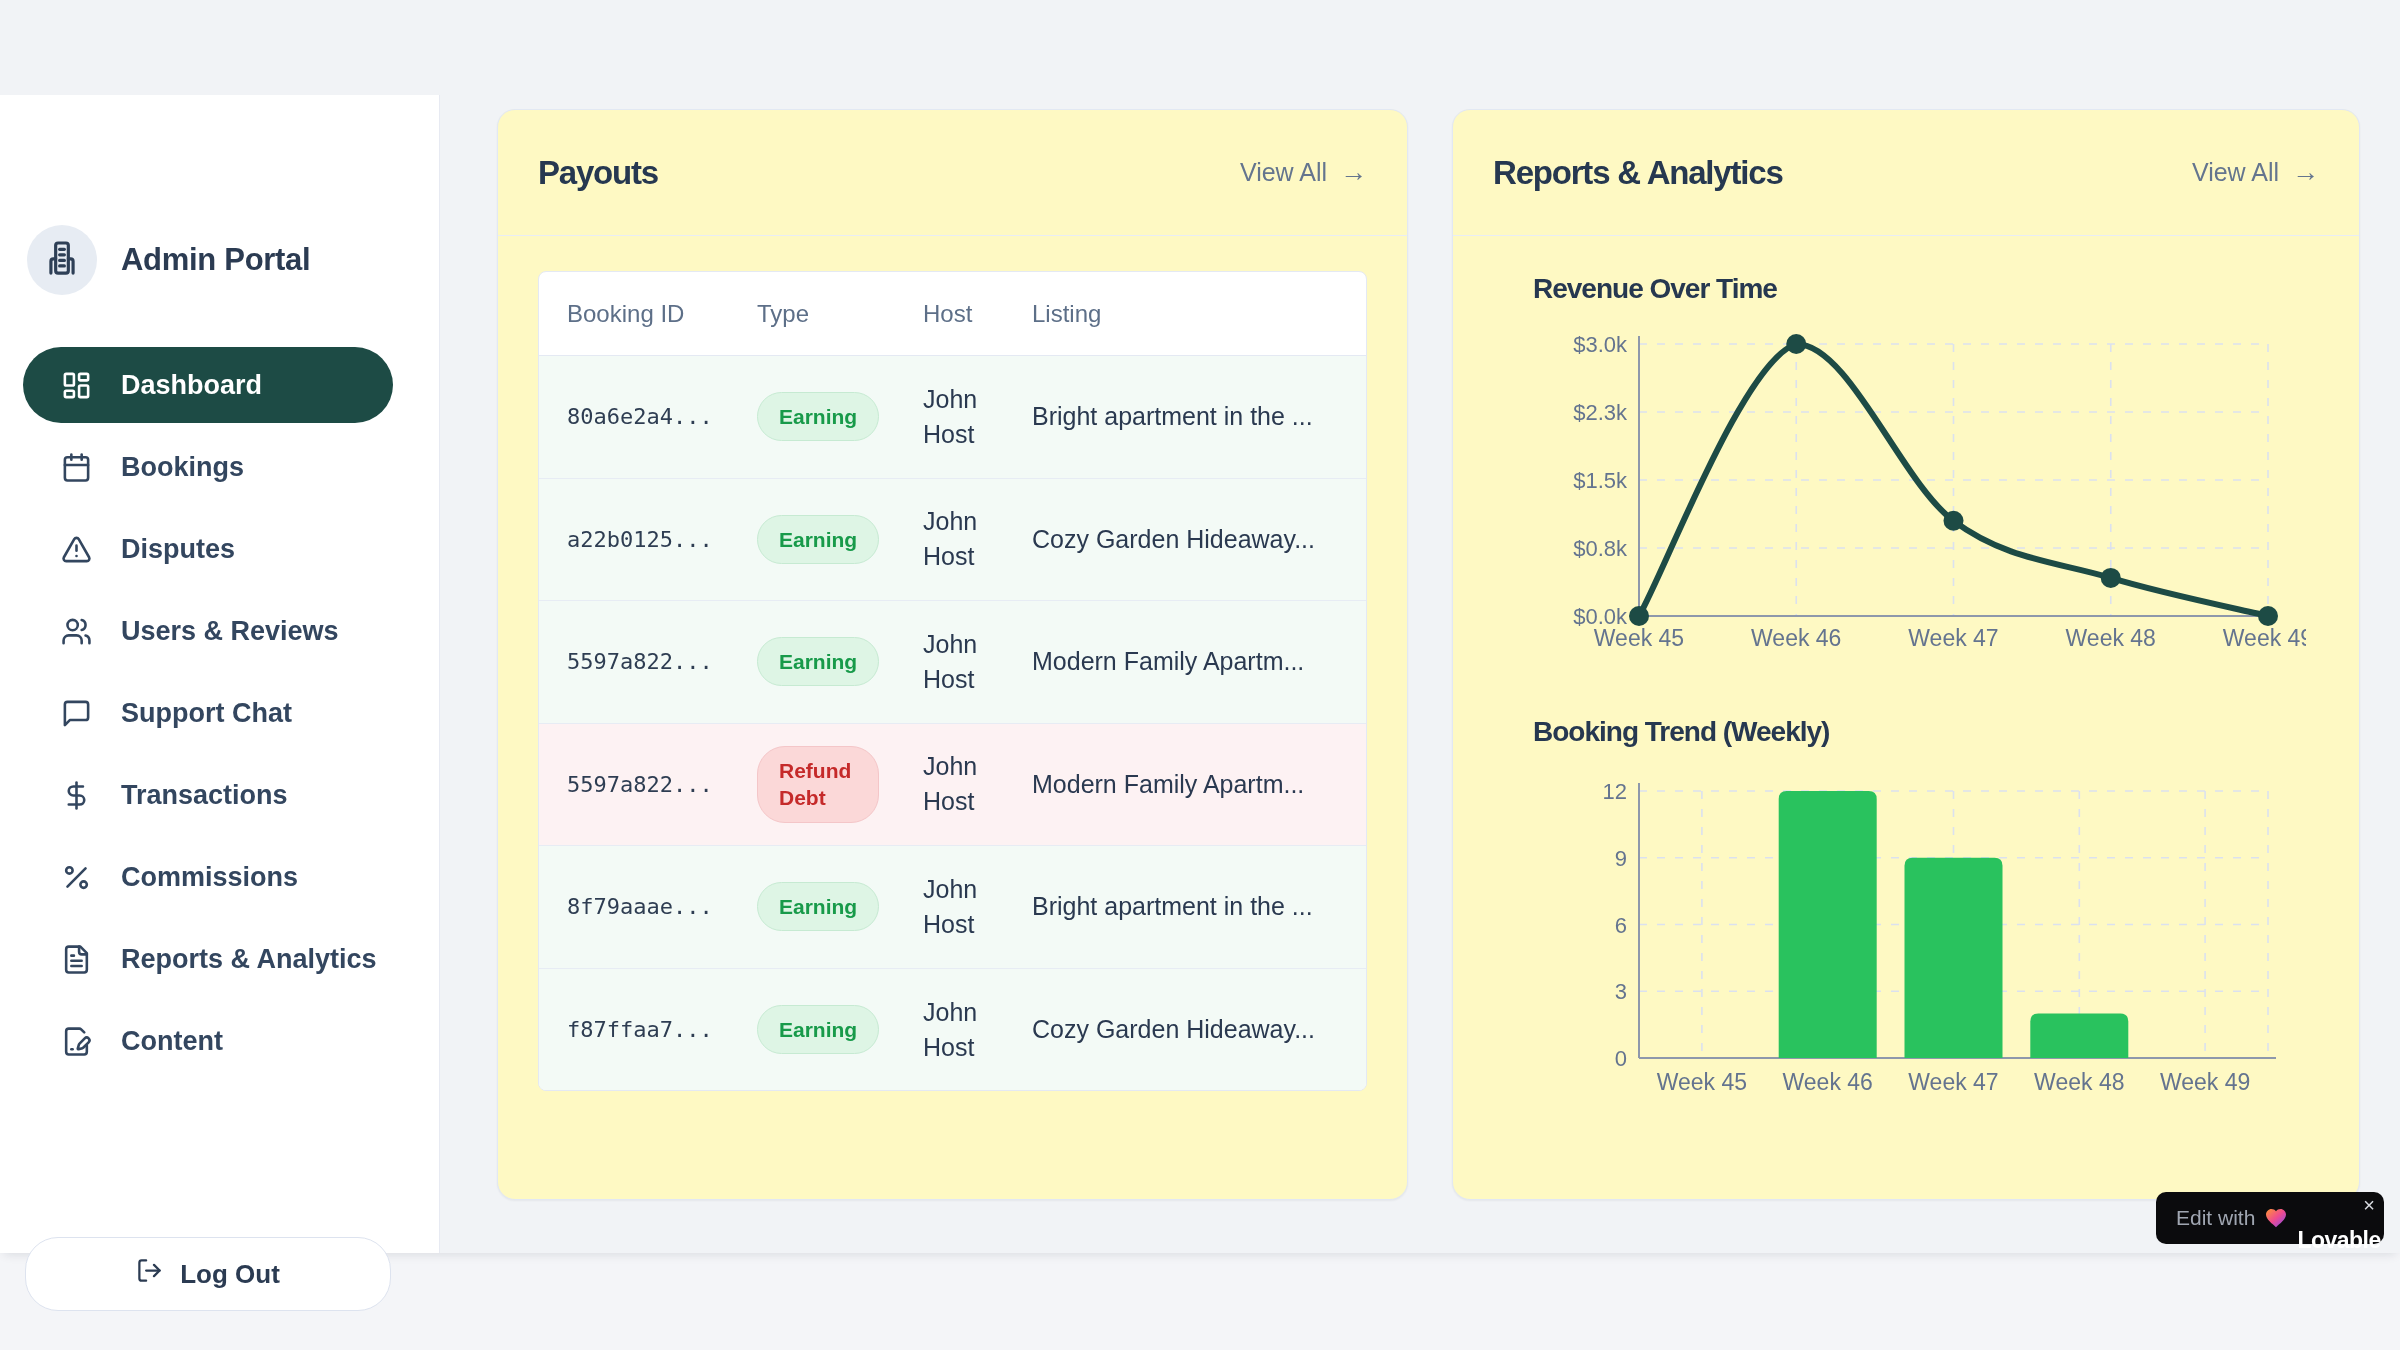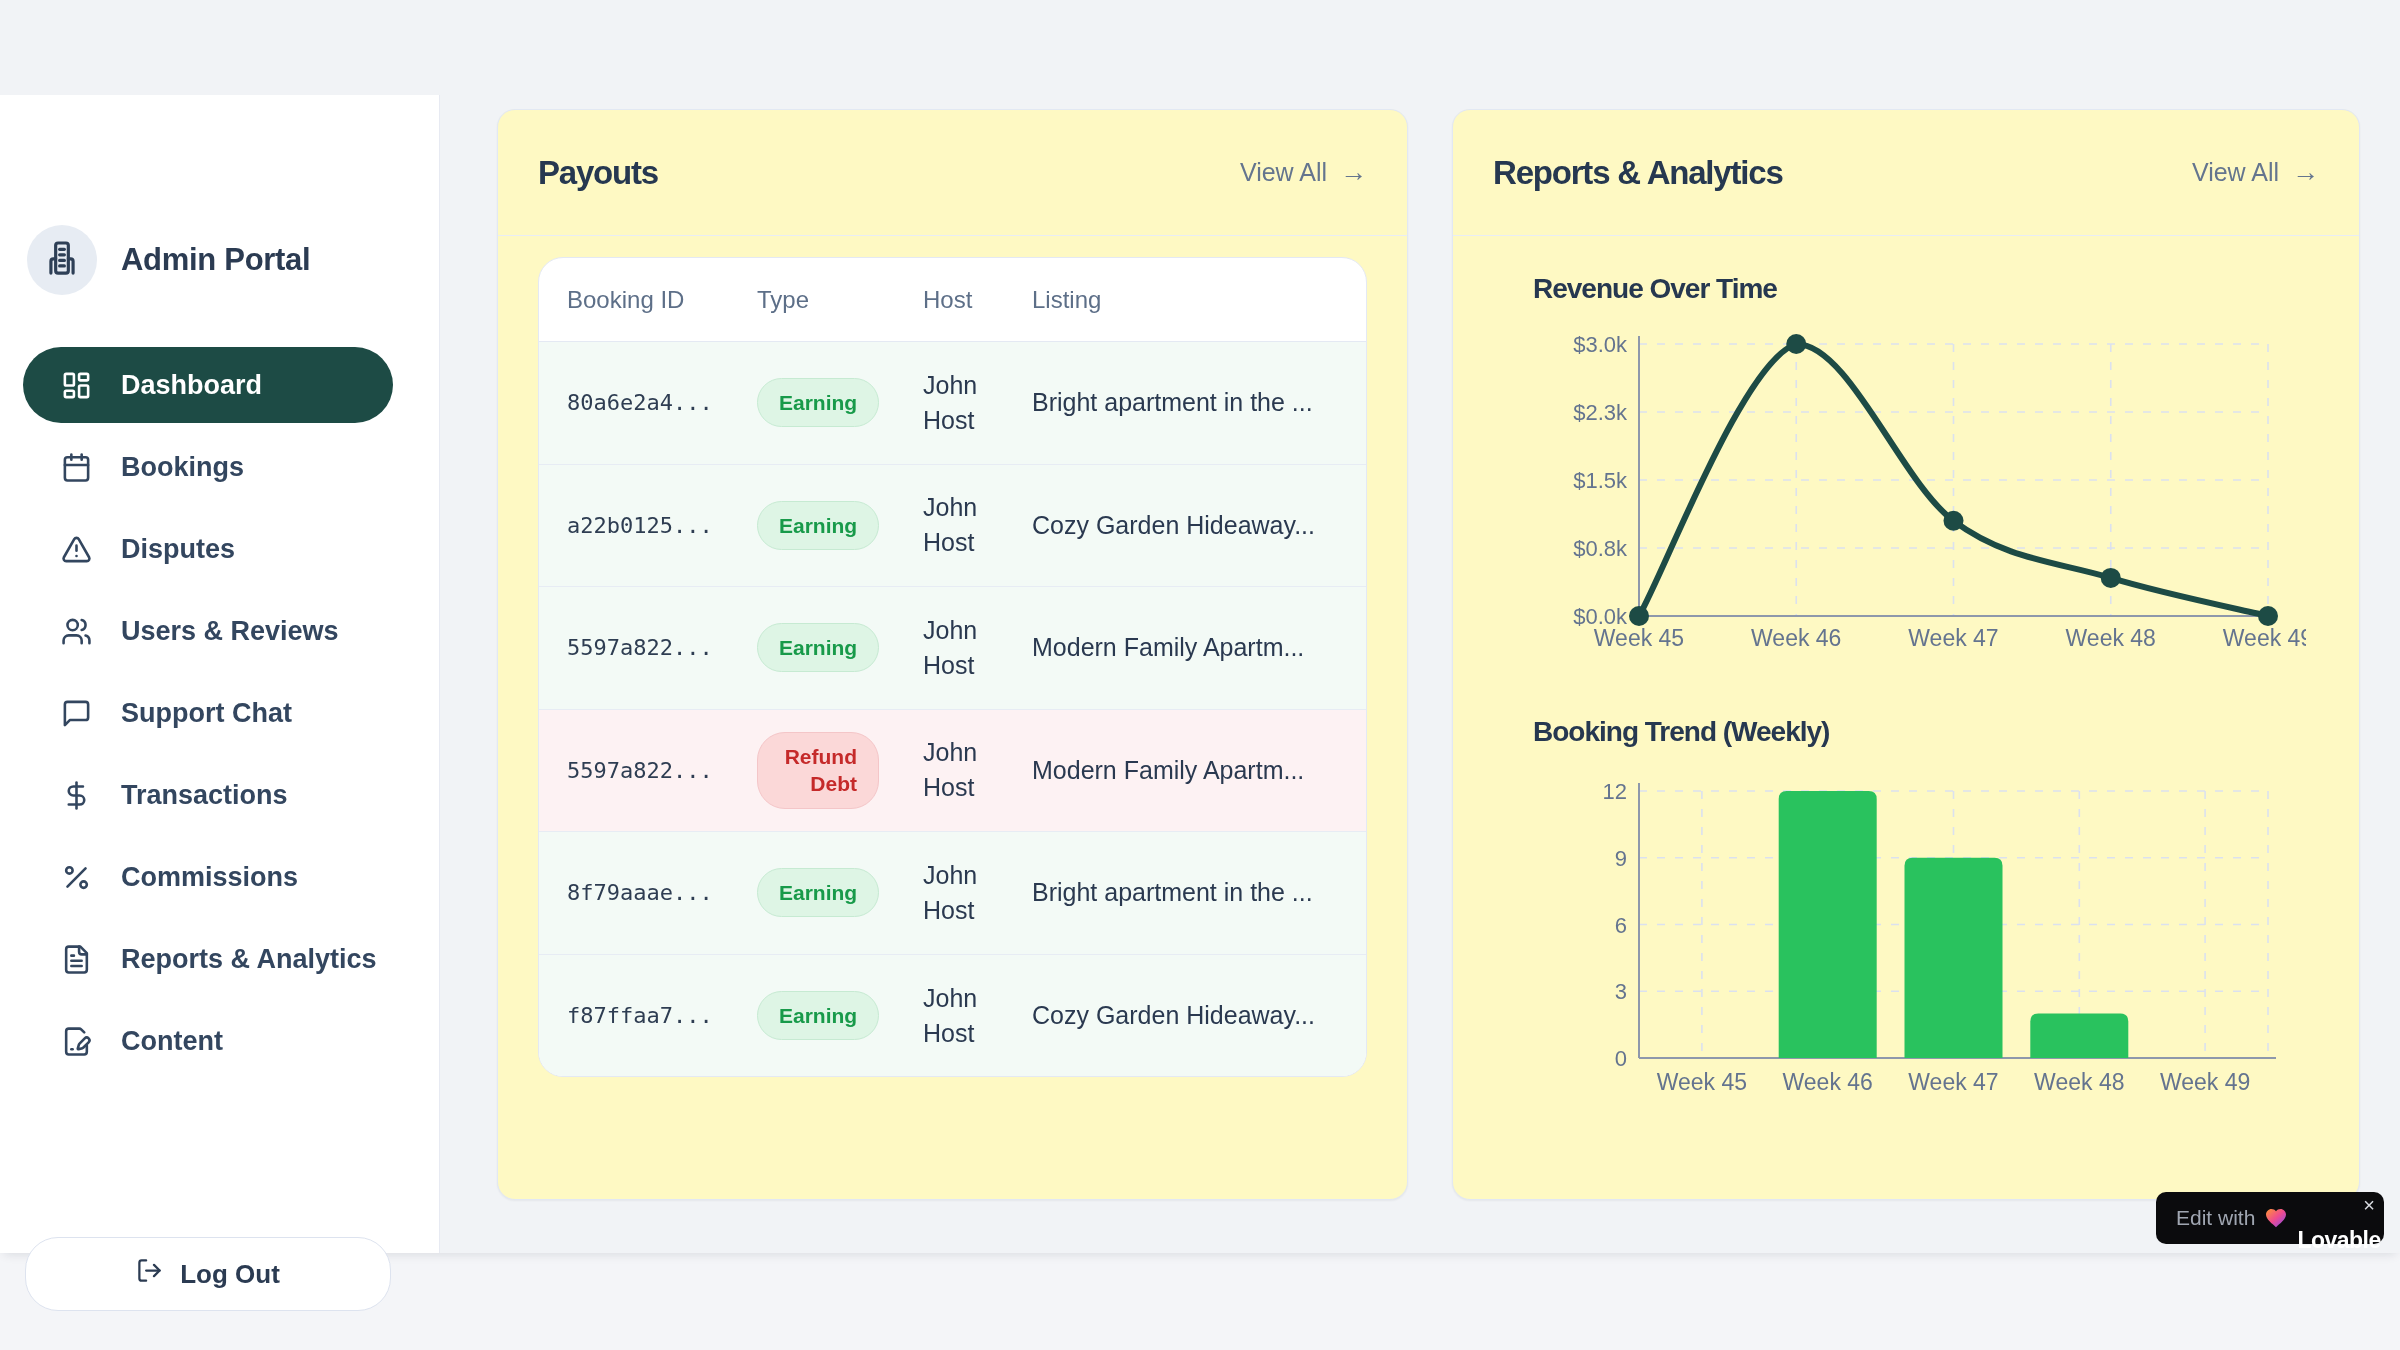--- a/index.html
+++ b/index.html
@@ -37,33 +37,33 @@
   .card-payouts { left:497px; width:911px; height:1091px; }
   .card-reports { left:1452px; width:908px; height:1091px; }
   .card-header { height:126px; display:flex; align-items:center; justify-content:space-between;
     padding:0 40px; border-bottom:1px solid #e9edf5; }
   .card-title { font-size:33px; font-weight:700; color:#263850; letter-spacing:-1.2px; }
   .view-all { display:flex; align-items:center; gap:13px; font-size:25px; color:#64758e;
     font-weight:400; cursor:pointer; background:none; border:none; font-family:inherit; }
   .view-all .arrow { font-size:27px; line-height:1; }
 
   
-  .table { position:absolute; left:40px; top:147px; width:829px; height:820px;
-    border:1px solid #e4e9f3; border-radius:25px; overflow:hidden; background:#fff; }
+  .table { position:absolute; left:40px; top:161px; width:829px; height:820px;
+    border:1px solid #e4e9f3; border-radius:8px; overflow:hidden; background:#fff; }
   .thead, .trow { display:grid; grid-template-columns:218px 166px 109px 1fr; align-items:center; }
   .thead { height:84px; border-bottom:1px solid #e4e9f3; }
   .th { font-size:24px; color:#5d6f88; font-weight:400; }
   .th:first-child, .trow > .c-bid { padding-left:28px; }
   .trow { height:122.5px; border-bottom:1px solid #e7ecf4; cursor:pointer; }
   .trow:last-child { border-bottom:none; }
   .trow.earning { background:#f3faf6; }
   .trow.refund { background:#fdf2f3; }
   .c-bid { font-family:"DejaVu Sans Mono", monospace; font-size:22px; color:#2e3d52; }
   .badge { display:inline-block; max-width:122px; padding:10px 21px; border-radius:28px;
-    font-size:21px; font-weight:700; line-height:1.3; text-align:right; }
+    font-size:21px; font-weight:700; line-height:1.3; text-align:left; }
   .badge.earning { background:#def5e5; border:1.5px solid #c6ead2; color:#189a4a; }
   .badge.refund { background:#fbd8d8; border:1.5px solid #f4c6c8; color:#c52a2a; }
   .c-host { font-size:25px; color:#2a3950; line-height:1.4; max-width:75px; }
   .c-listing { font-size:25px; color:#2a3950; padding-right:16px; }
 
   
   .chart-heading { position:absolute; left:80px; font-size:28px; font-weight:700;
     color:#263850; letter-spacing:-1px; }
   .heading-revenue { top:163px; }
   .heading-booking { top:606px; }

